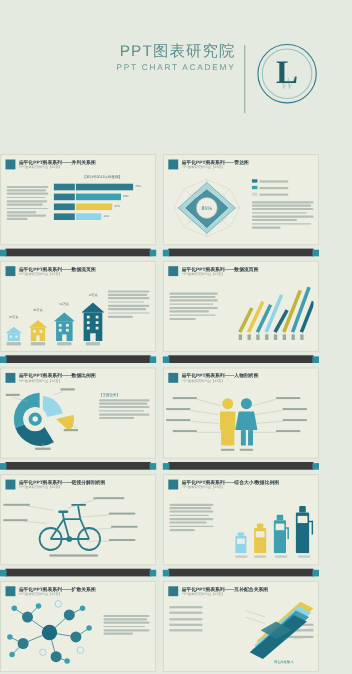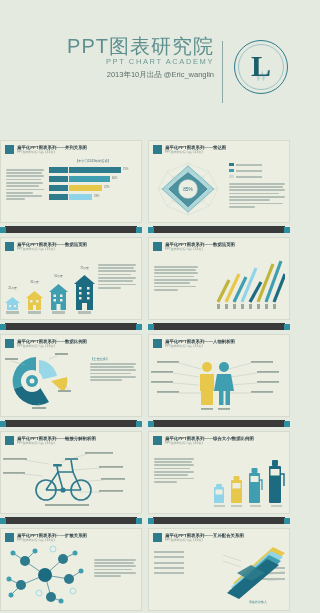--- a/index.html
+++ b/index.html
@@ -12,21 +12,21 @@
   .page { position: relative; width: 290px; height: 613px; background: #e4eae0; }
 
   
   .header { position: relative; height: 140px; background: #e4eae0; }
   .hdr-inner {
     position: absolute; right: 0; top: 38px; left: 0;
     display: flex; justify-content: flex-end; align-items: flex-start;
   }
   .hdr-text { text-align: right; padding-right: 8px; }
   .hdr-title-cn {
-    font-size: 20px; color: #5e8f8f; letter-spacing: 1px;
+    font-size: 14px; color: #5e8f8f; letter-spacing: 1px;
     line-height: 17px; font-weight: 400;
   }
   .hdr-title-en {
     font-size: 7.5px; color: #6f9a97; letter-spacing: 1.6px;
     line-height: 11px; margin-top: 1px;
   }
   .hdr-sub {
     font-size: 8.5px; color: #3c4a46; font-weight: bold;
     line-height: 13px; margin-top: 4px; white-space: nowrap;
   }
@@ -120,21 +120,20 @@
 </head>
 <body>
 
 <div class="page">
 
   <div class="header">
     <div class="hdr-inner">
       <div class="hdr-text">
         <div class="hdr-title-cn">PPT图表研究院</div>
         <div class="hdr-title-en">PPT CHART ACADEMY</div>
-        <div class="hdr-date">2013年10月出品 @Eric_wanglin</div>
       </div>
       <div class="hdr-divider"></div>
       <div class="logo-wrap">
         <div class="logo-ring-outer"></div>
         <div class="logo-ring-inner"></div>
         <div class="logo-W">W</div>
         <div class="logo-L">L</div>
       </div>
     </div>
   </div>

